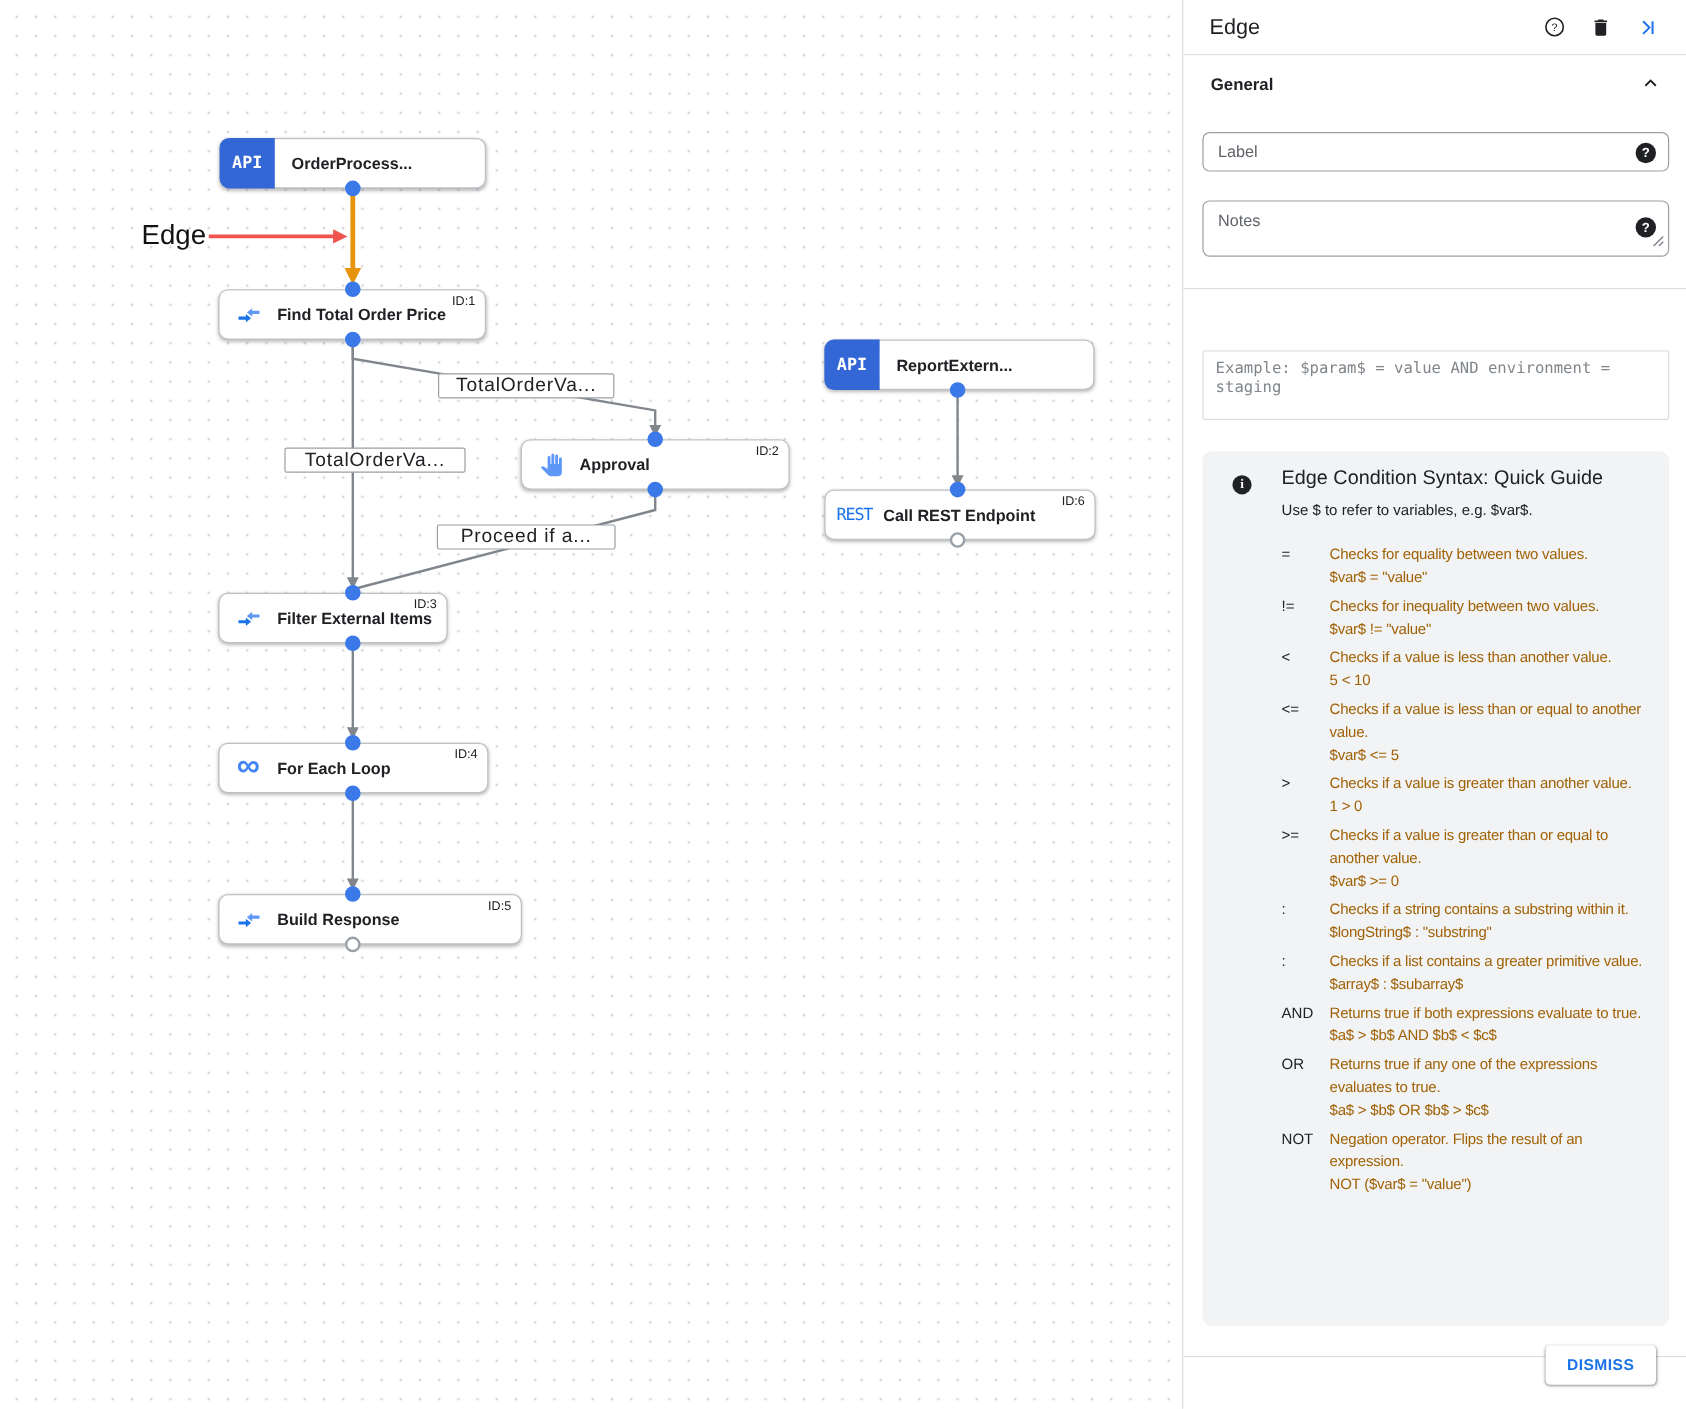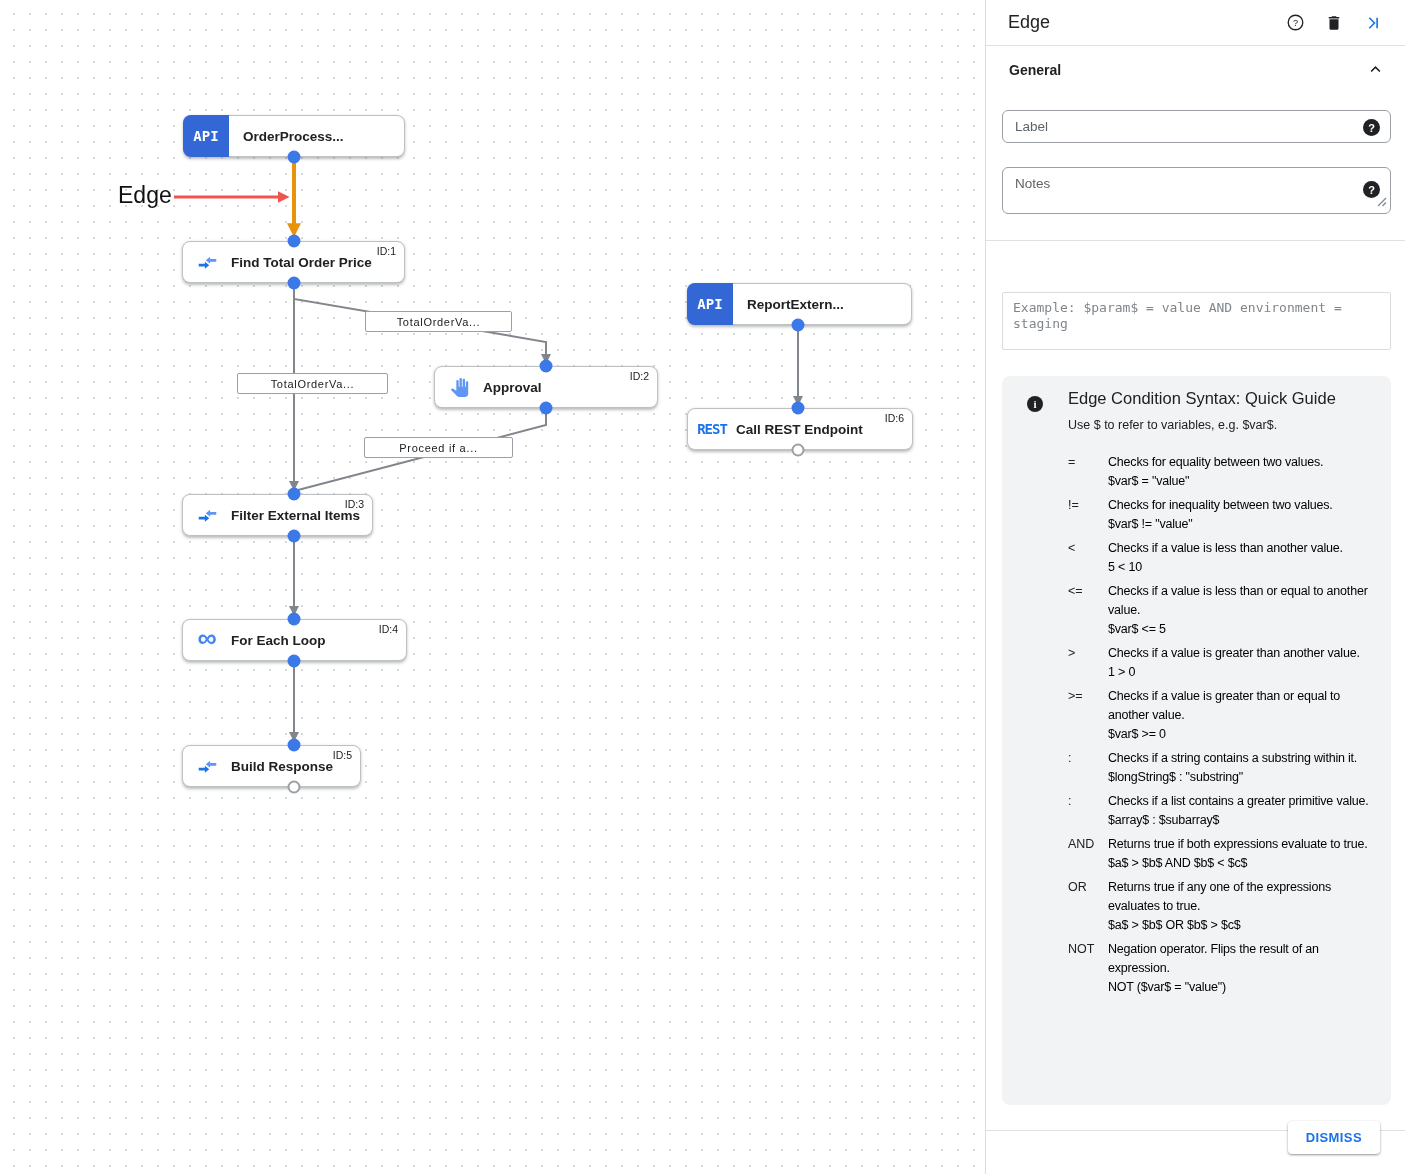--- a/index.html
+++ b/index.html
@@ -17,31 +17,31 @@
     border-radius:8px; box-shadow:0 1.5px 3px rgba(60,64,67,.35);
     display:flex; align-items:center; cursor:pointer; }
   .node-label { font-size:13.5px; font-weight:bold; color:#202124; white-space:nowrap; }
   .node-idtag { position:absolute; top:3px; right:8px; font-size:10.5px; color:#202124;padding-left:29px; }
   .node-iconbox { width:48px; display:flex; align-items:center; justify-content:center; flex:0 0 48px; }
   .api-badge { width:46px; height:42px; margin:-1px 0 -1px -1px; flex:0 0 46px;
     background:#3367D6; border-radius:8px 0 0 8px; color:#fff;
     font-family:"DejaVu Sans Mono", monospace; font-weight:bold; font-size:14px;
     display:flex; align-items:center; justify-content:center; }
   .node.trigger .node-label { margin-left:14px; }
-  .rest-badge { font-family:"DejaVu Sans Mono", monospace; font-weight:bold;
+  .rest-badge { font-family:"DejaVu Sans Mono", monospace; font-weight:normal;
     font-size:14px; color:#1A73E8; letter-spacing:-1px; }
   .infinity { color:#4285F4; font-size:27px; font-weight:bold; line-height:20px; margin-top:-4px; }
 
   .dot { position:absolute; width:13px; height:13px; border-radius:50%;
     background:#3B78E8; transform:translate(-50%,-50%); cursor:pointer; }
   .dot.open { background:#fff; border:2px solid #9AA0A6; }
 
   .edge-label { position:absolute; height:21px; background:#fff; border:1px solid #9AA0A6;
     border-radius:2px; display:flex; align-items:center; justify-content:center;
-    font-size:11px; letter-spacing:0.7px; color:#202124; cursor:pointer; }
+    font-size:16px; letter-spacing:0.7px; color:#202124; cursor:pointer; }
 
   .annotation-text { position:absolute; left:118px; top:182px; font-size:23px; color:#111; }
 
   
   .panel { position:absolute; left:985px; top:0; width:420px; height:1174px;
     background:#fff; border-left:1px solid #DADCE0; }
   .panel-header { position:absolute; top:0; left:0; right:0; height:46px;
     border-bottom:1px solid #E0E0E0; display:flex; align-items:center; padding:0 22px; }
   .panel-title { font-size:18px; font-weight:normal; color:#202124; }
   .header-icons { margin-left:auto; display:flex; align-items:center; gap:19px; }
@@ -73,21 +73,21 @@
   .guide-card { position:absolute; left:16px; right:14px; top:376px; height:729px;
     background:#F1F3F4; border-radius:8px; padding:13px 20px 18px 66px; overflow:hidden; }
   .info-icon { position:absolute; left:25px; top:20px; width:16px; height:16px;
     border-radius:50%; background:#202124; color:#fff; display:flex; align-items:center;
     justify-content:center; font-size:11px; font-weight:bold; font-family:"Liberation Serif", serif; }
   .info-icon::after { content:"i"; }
   .guide-title { font-size:16.5px; font-weight:normal; color:#202124; margin-bottom:10px; }
   .guide-sub { font-size:12.5px; color:#202124; margin-bottom:21px; }
   .g-row { display:flex; margin-bottom:5px; }
   .g-op { flex:0 0 40px; font-size:12.5px; line-height:19px; color:#202124; }
-  .g-desc { flex:1; font-size:12.5px; line-height:19px; color:#000000; letter-spacing:-0.2px; }
+  .g-desc { flex:1; font-size:12.5px; line-height:19px; color:#a16207; letter-spacing:-0.2px; }
   .g-ex { display:block; }
 
   .dismiss-btn { position:absolute; right:25px; top:1121px; background:#fff; border:none;
     border-radius:4px; padding:9px 18px; font-size:13px; font-weight:bold; color:#1A73E8;
     letter-spacing:0.4px; box-shadow:0 1px 2px rgba(60,64,67,.4), 0 1px 3px rgba(60,64,67,.2);
     cursor:pointer; font-family:"Liberation Sans", sans-serif; z-index:2; }
   .panel-bottom-divider { top:1130px; }
 </style>
 </head>
 <body>
@@ -169,21 +169,21 @@
   </div>
 
   <div class="node" style="left:182px;top:619px;width:225px">
     <span class="node-idtag">ID:4</span>
     <span class="node-iconbox">
       <span class="infinity">∞</span>
     </span>
     <span class="node-label">For Each Loop</span>
   </div>
 
-  <div class="node" style="left:182px;top:745px;width:179px">
+  <div class="node" style="left:182px;top:745px;width:253px">
     <span class="node-idtag">ID:5</span>
     <span class="node-iconbox">
       <svg viewBox="0 0 24 24" width="21" height="21">
         <polygon points="10,9.5 15,5.5 15,8 22,8 22,11 15,11 15,13.5" fill="#5E97F6"></polygon>
         <polygon points="14,15 9,11 9,13.5 2,13.5 2,16.5 9,16.5 9,19" fill="#1A73E8"></polygon>
       </svg>
     </span>
     <span class="node-label">Build Response</span>
   </div>
 

